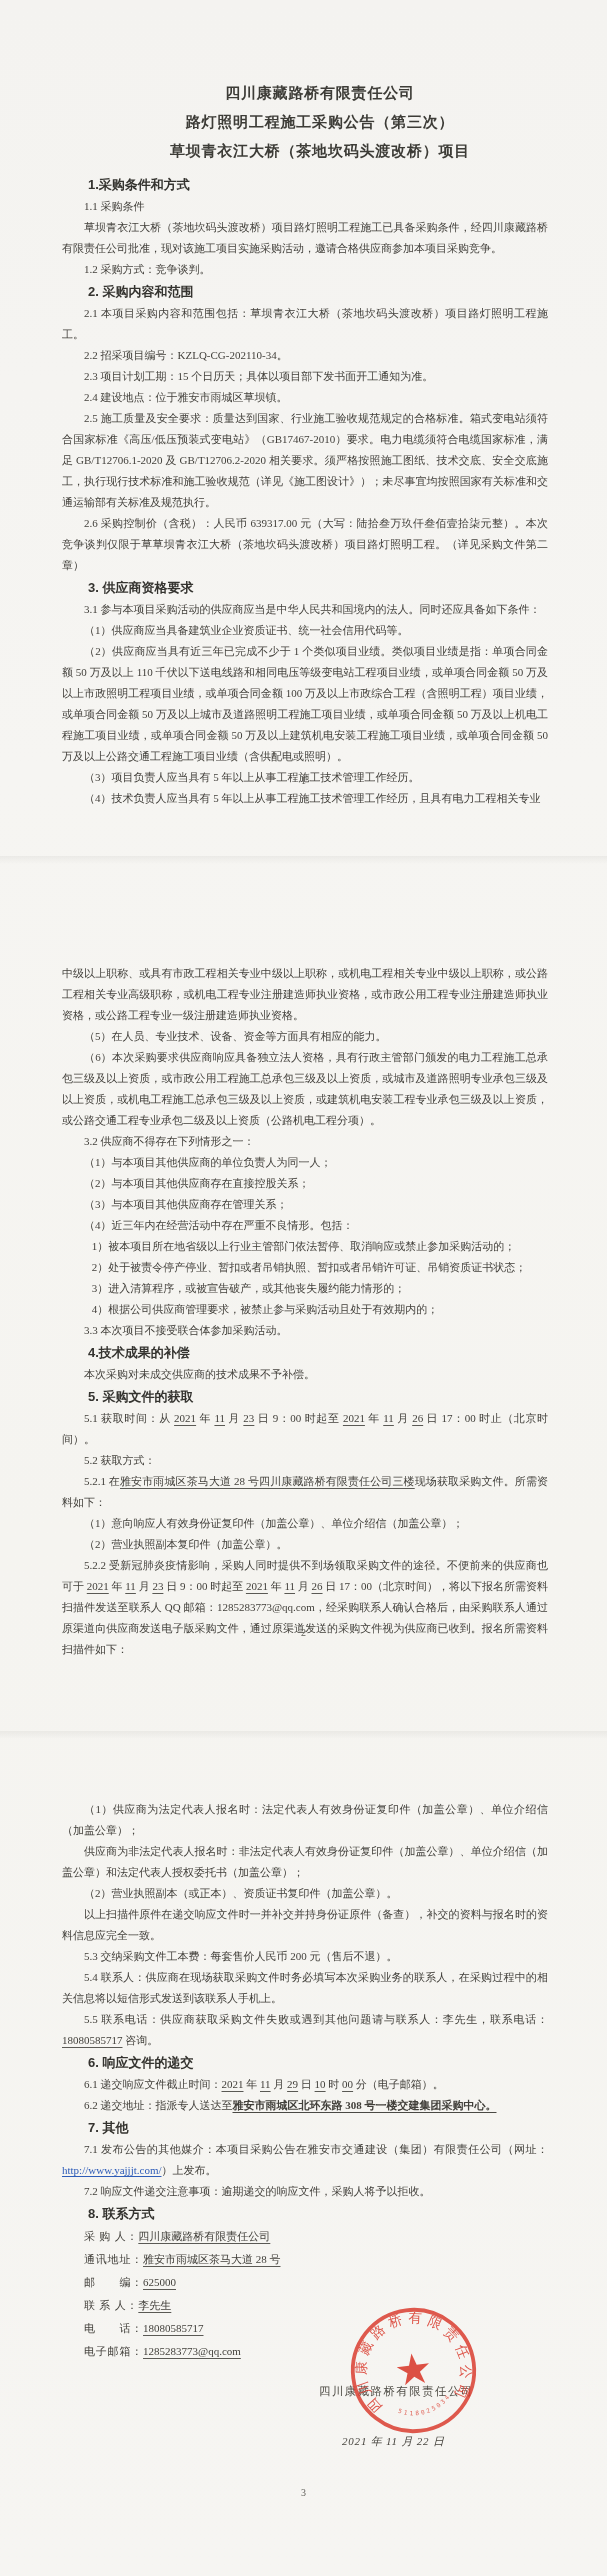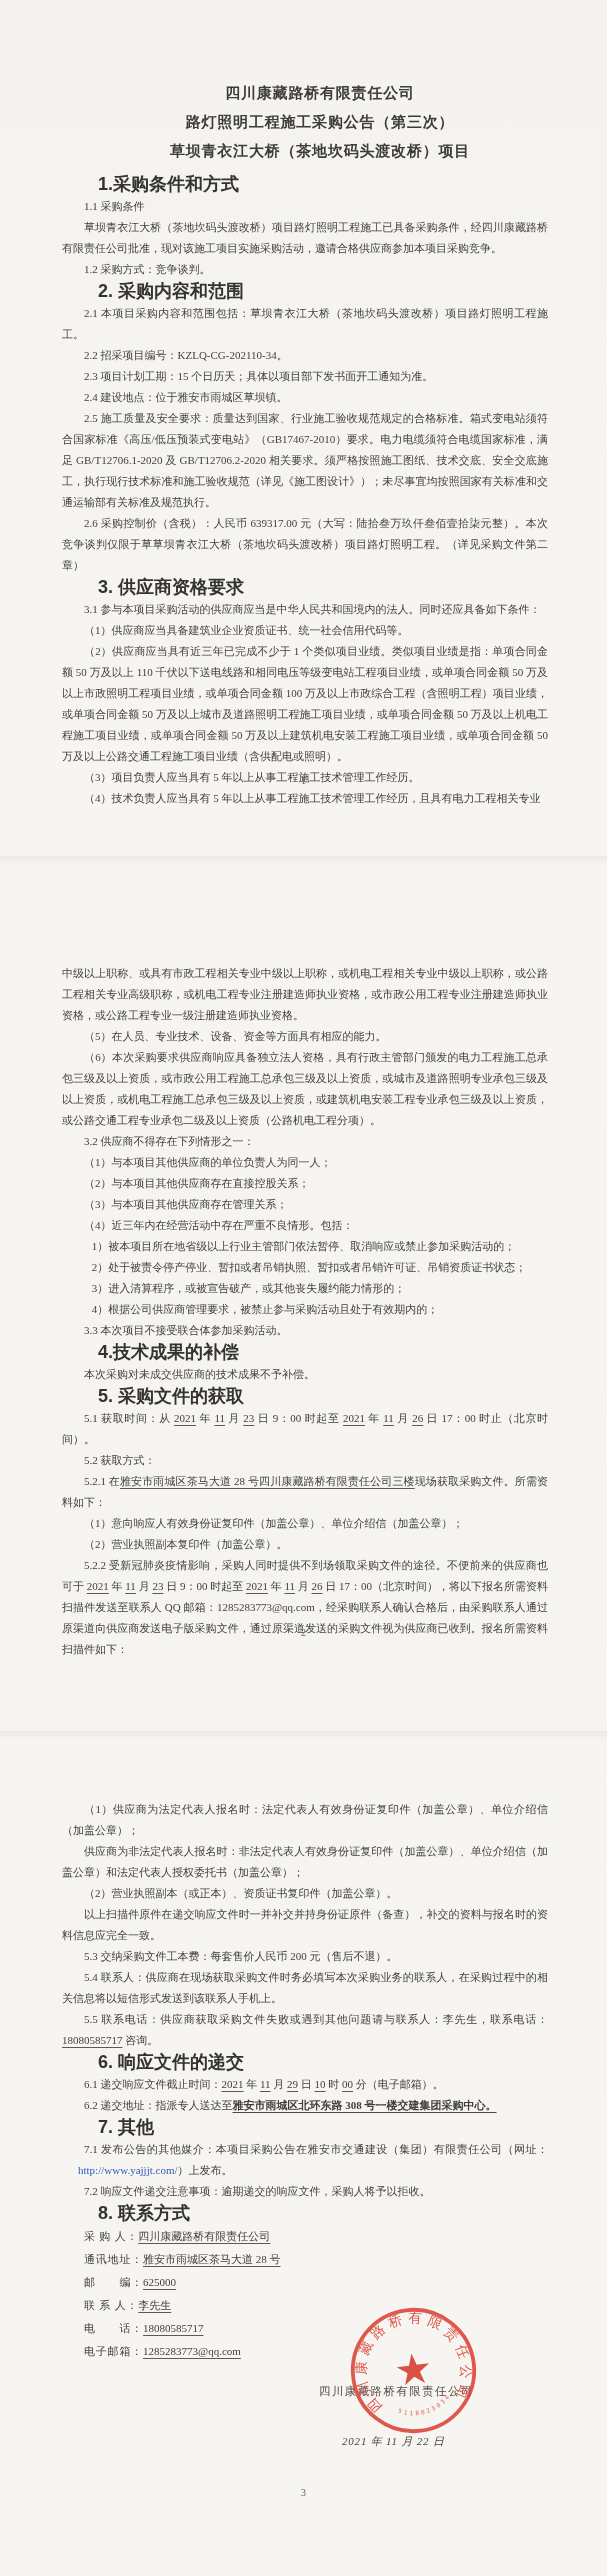--- a/index.html
+++ b/index.html
@@ -15,26 +15,26 @@
   .page p.flush{text-indent:0;}
   .page p.subitem{text-indent:2.7em;}
   .doc-title{
     text-align:center;text-indent:0;
     font-family:"Liberation Sans","DejaVu Sans",sans-serif;
     font-weight:700;font-size:15px;line-height:29px;letter-spacing:0.8px;color:#3d3c37;
   }
   .title-gap{height:7.6px;}
   .sec-h{
     font-family:"Liberation Sans","DejaVu Sans",sans-serif;
-    font-weight:700;font-size:18px;line-height:23px;
+    font-weight:700;font-size:13px;line-height:23px;
     margin:6px 0 2.3px;color:#34332f;text-indent:0;text-align:left;
   }
   .u{text-decoration:underline;text-underline-offset:3px;text-decoration-color:#5a5954;}
   .bu{font-weight:700;text-decoration:underline;text-underline-offset:3px;text-decoration-color:#4a4944;margin-top:20px;}
-  .l{color:#2e5cb8;text-underline-offset:2.3px;text-decoration-color:#2e5cb8;margin-left:16px;}
+  .l{color:#2e5cb8;text-decoration:underline;text-underline-offset:2.3px;text-decoration-color:#2e5cb8;}
   .pagenum{position:absolute;left:0;width:607px;text-align:center;font-size:10px;color:#5d5c56;}
   .contact{line-height:23px;}
   .contact .clabel{letter-spacing:0.8px;}
   .page-join{position:absolute;left:0;width:607px;height:7.6px;
     background:linear-gradient(to bottom,rgba(90,88,82,0.07),rgba(90,88,82,0));}
   .seal{position:absolute;left:346px;top:2303px;width:135px;height:135px;
     transform:rotate(-7deg);opacity:0.92;}
   .sig-company{position:absolute;left:319px;top:2384px;font-size:11.4px;
     letter-spacing:1.5px;color:#4c4a43;}
   .sig-date{position:absolute;left:342px;top:2434px;font-size:11px;

